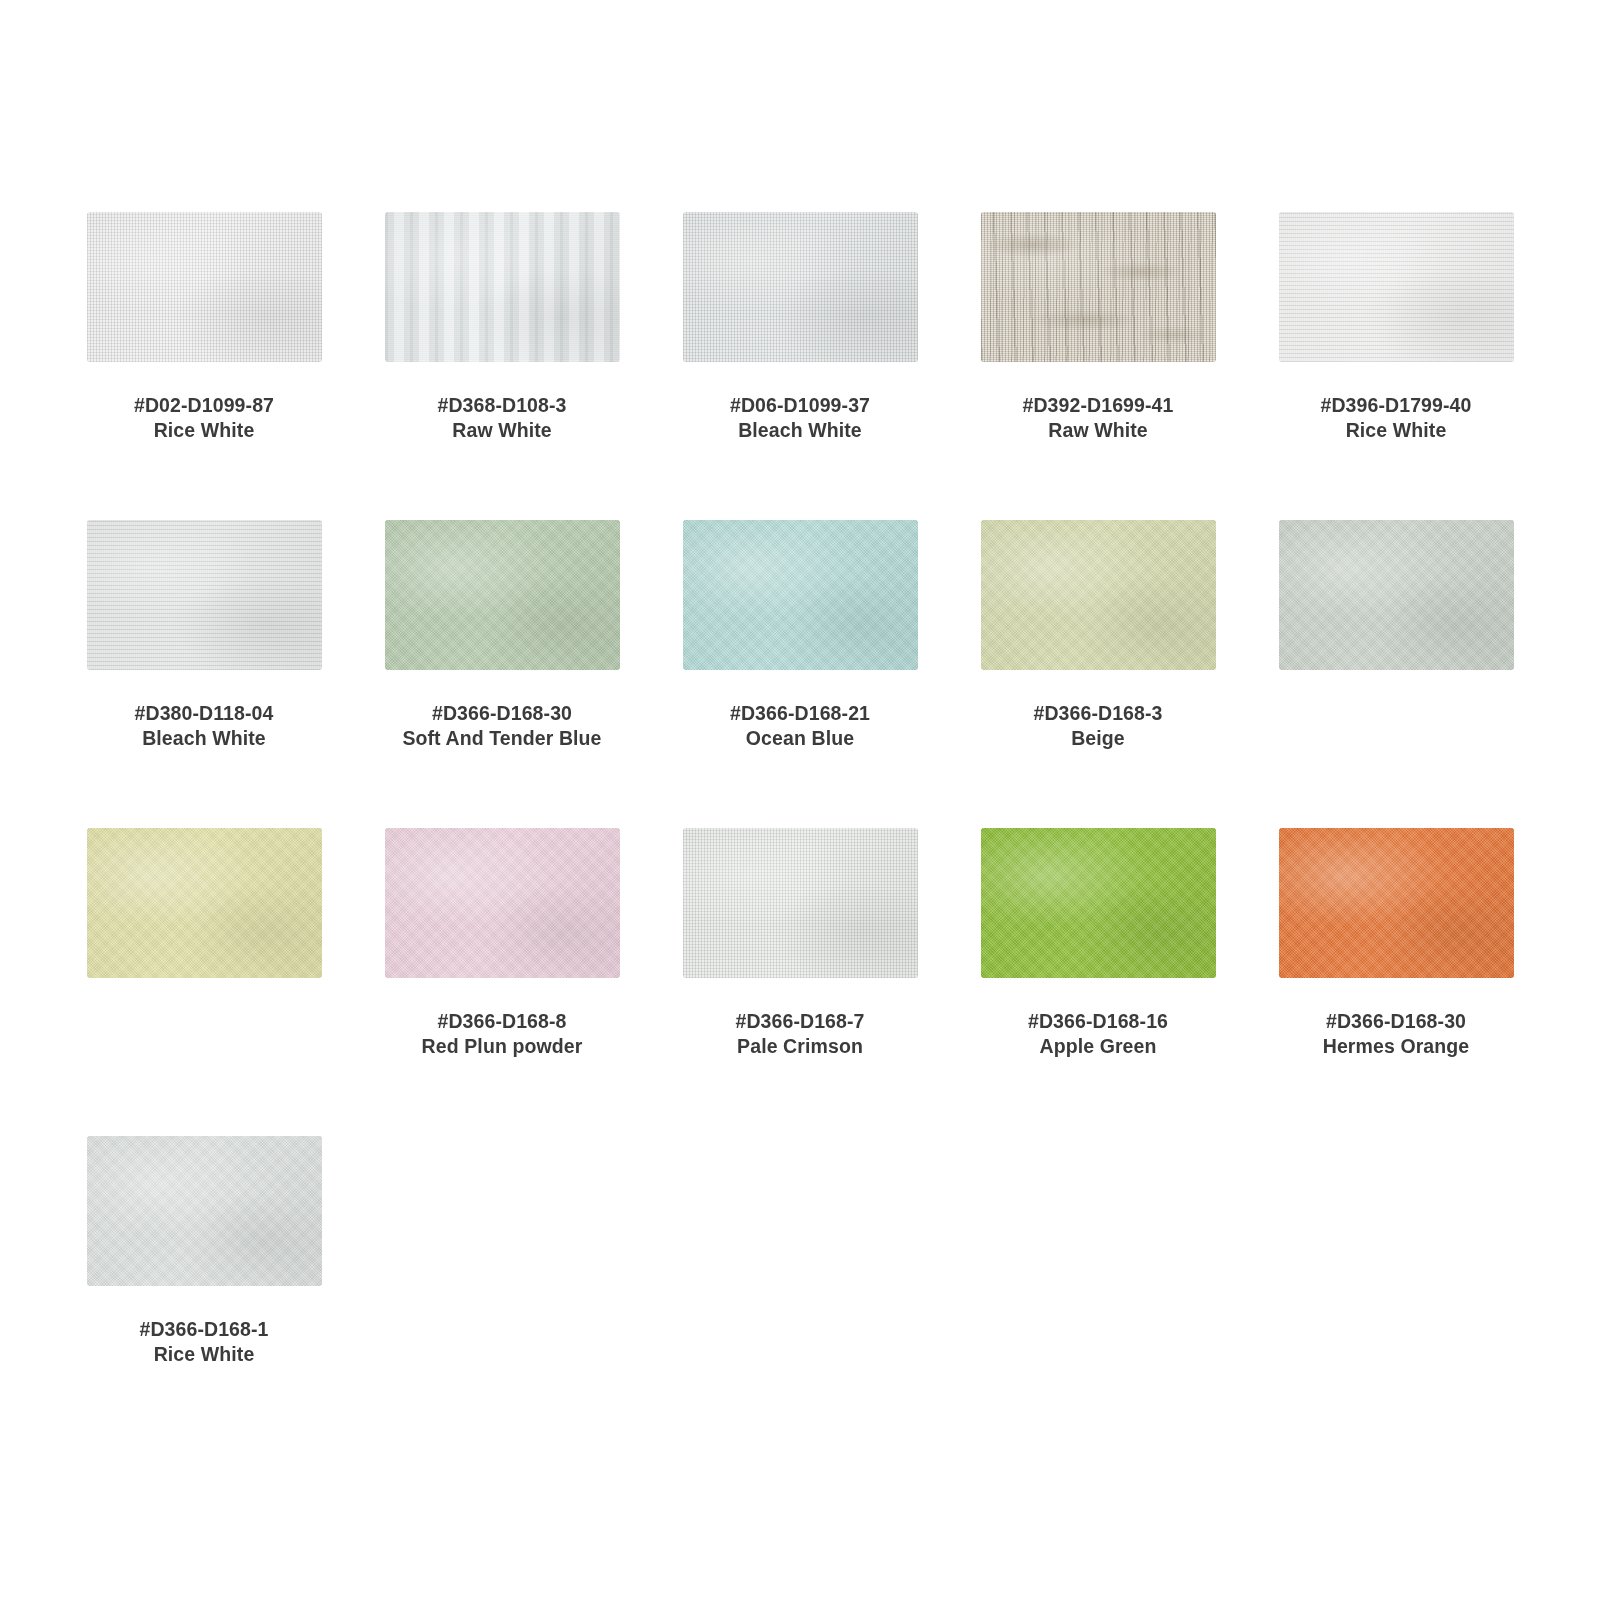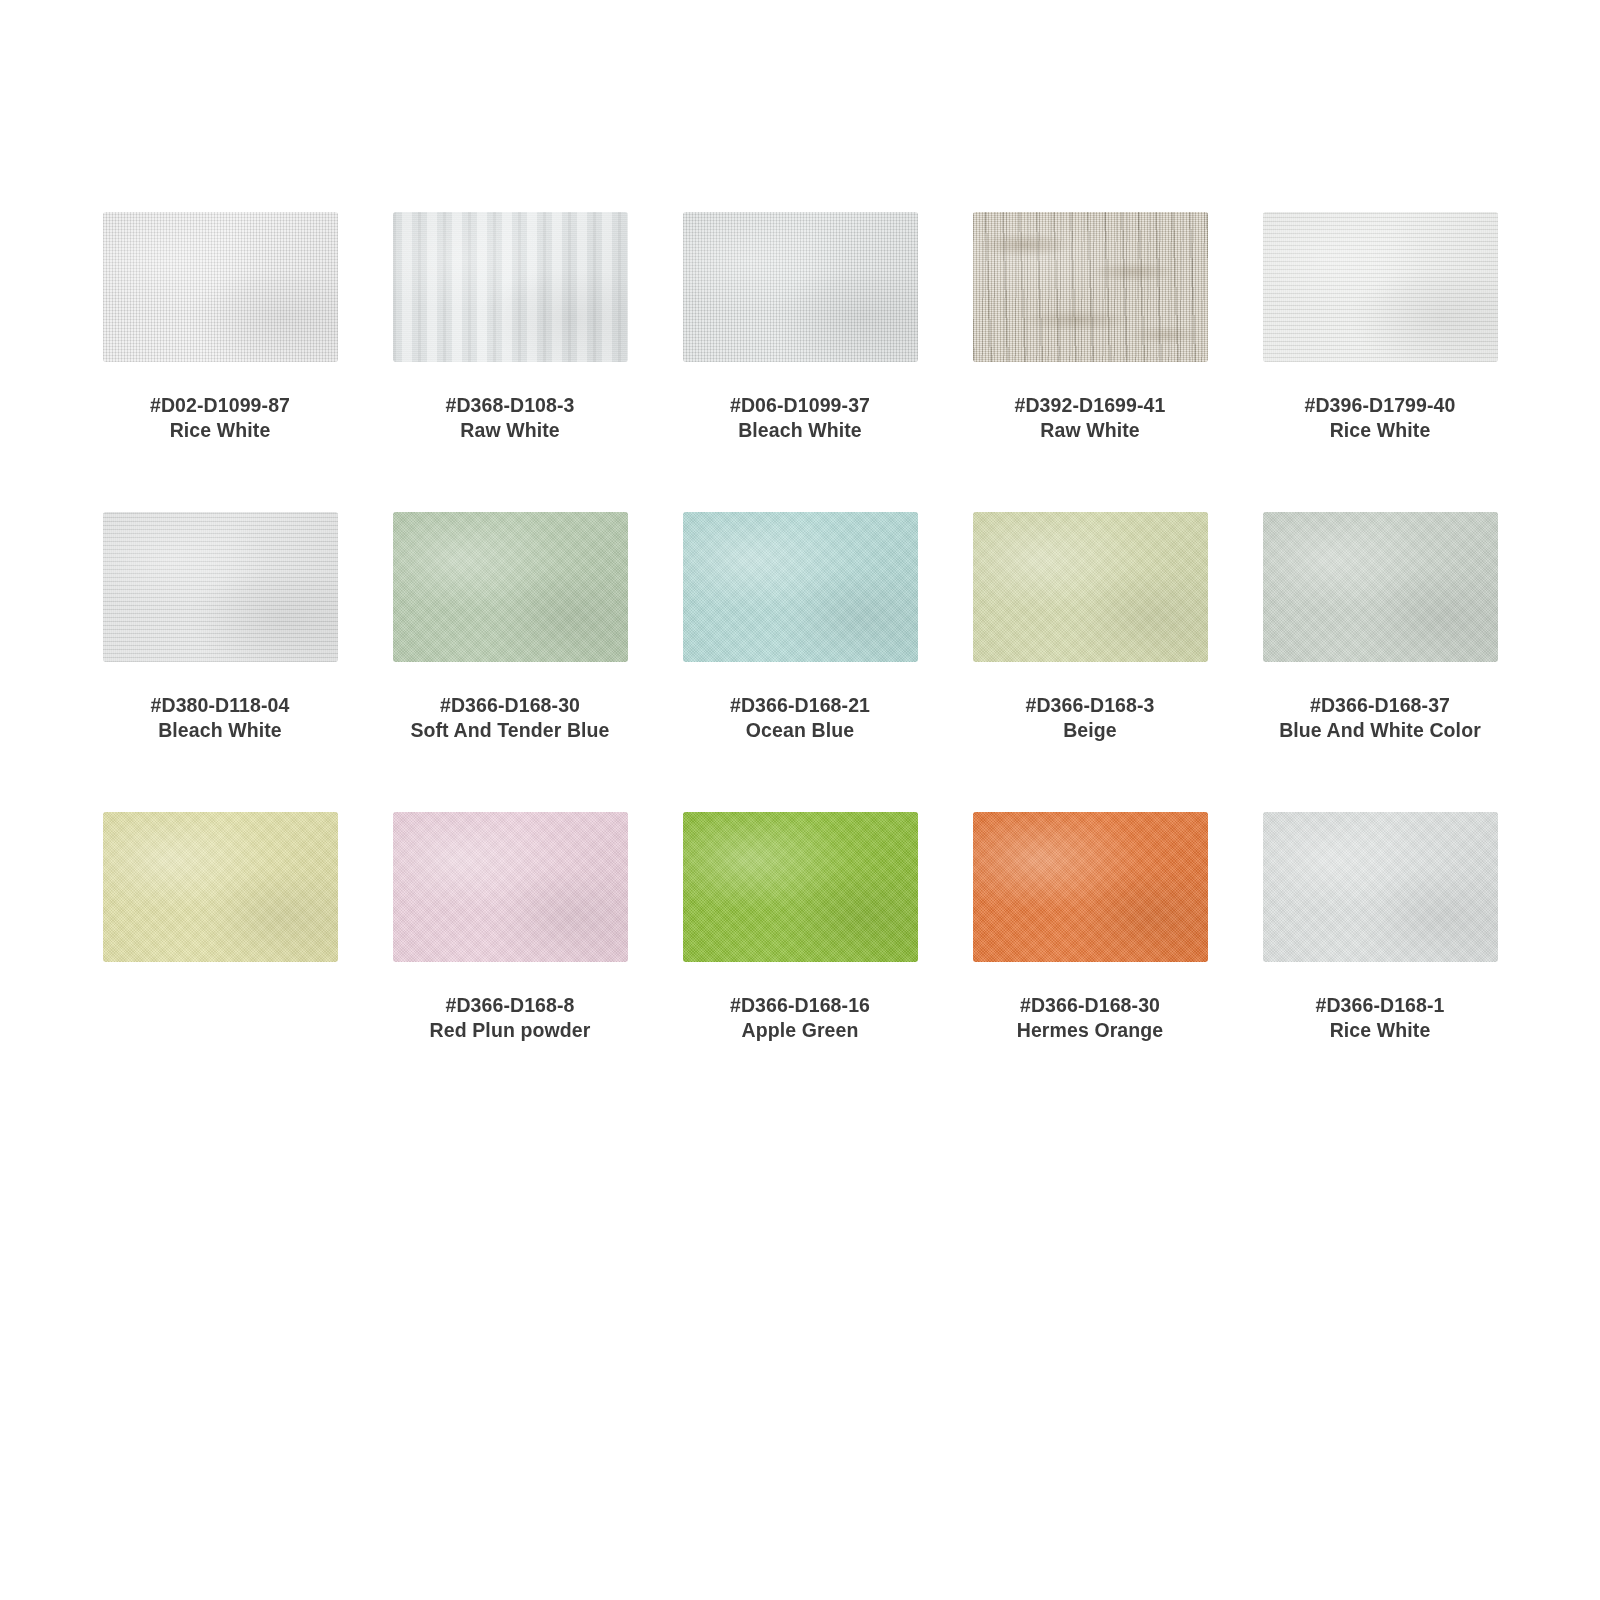--- a/index.html
+++ b/index.html
@@ -21,20 +21,21 @@
     height: 1600px;
     padding: 212px 0 0 0;
   }
 
   .swatch-grid {
     display: grid;
     grid-template-columns: repeat(5, 290px);
     justify-content: center;
     row-gap: 0px;
     column-gap: 0px;
+    gap: 8px;
   }
 
   .swatch-cell {
     width: 290px;
     height: 300px;
     display: flex;
     flex-direction: column;
     align-items: center;
   }
 
@@ -239,36 +240,39 @@
       </div>
       <div class="swatch-cell">
         <div class="swatch-chip tex-pebble" style="background-color: rgb(214, 220, 174);"></div>
         <div class="swatch-caption">
           <div class="swatch-code">#D366-D168-3</div>
           <div class="swatch-name">Beige</div>
         </div>
       </div>
       <div class="swatch-cell">
         <div class="swatch-chip tex-pebble" style="background-color: rgb(203, 212, 203);"></div>
-        <div class="swatch-caption">
-          <div class="swatch-code">#D366-D168-37</div>
-          <div class="swatch-name">Blue And White Color</div>
-        </div>
       </div>
       <div class="swatch-cell">
         <div class="swatch-chip tex-pebble" style="background-color: rgb(227, 226, 168);"></div>
       </div>
       <div class="swatch-cell">
         <div class="swatch-chip tex-pebble" style="background-color: rgb(238, 210, 223);"></div>
         <div class="swatch-caption">
           <div class="swatch-code">#D366-D168-8</div>
           <div class="swatch-name">Red Plun powder</div>
         </div>
       </div>
       <div class="swatch-cell">
+        <div class="swatch-chip tex-linen" style="background-color: rgb(232, 234, 232);"></div>
+        <div class="swatch-caption">
+          <div class="swatch-code">#D366-D168-7</div>
+          <div class="swatch-name">Pale Crimson</div>
+        </div>
+      </div>
+      <div class="swatch-cell">
         <div class="swatch-chip tex-pebble" style="background-color: rgb(140, 190, 52);"></div>
         <div class="swatch-caption">
           <div class="swatch-code">#D366-D168-16</div>
           <div class="swatch-name">Apple Green</div>
         </div>
       </div>
       <div class="swatch-cell">
         <div class="swatch-chip tex-pebble" style="background-color: rgb(232, 117, 52);"></div>
         <div class="swatch-caption">
           <div class="swatch-code">#D366-D168-30</div>

